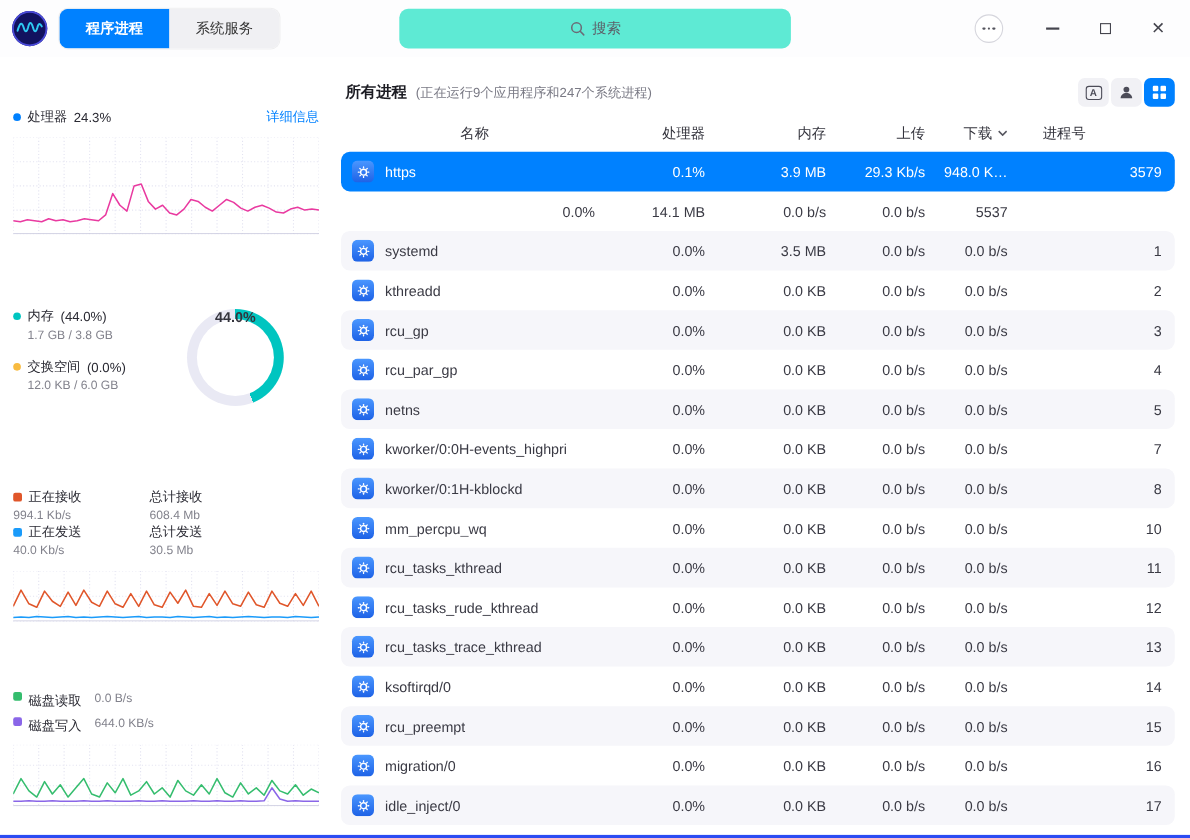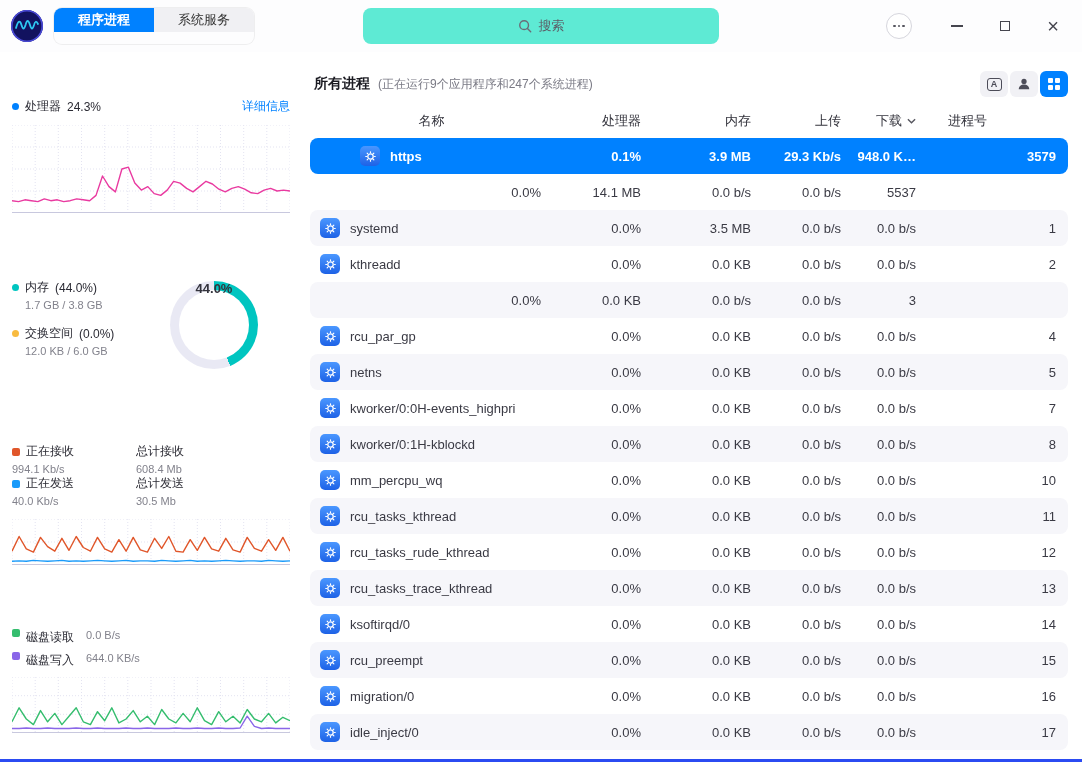--- a/index.html
+++ b/index.html
@@ -4,21 +4,21 @@
 <style>
   * { box-sizing: border-box; margin: 0; padding: 0; }
   html,body { width:1082px; height:762px; overflow:hidden; }
   body { font-family:"Liberation Sans","DejaVu Sans",sans-serif; background:#fff; color:#2a2a33; font-size:13px; }
   .window { width:1082px; height:762px; display:flex; flex-direction:column; background:#fff; border-bottom:3px solid var(--accent-deep,#2b4bf2); }
 
   
   .titlebar { height:52px; flex:0 0 52px; display:flex; align-items:center; padding:0 12px 0 10px; position:relative; background:#fdfdfe; }
   .logo { width:34px; height:34px; flex:0 0 34px; }
   .tabs { display:flex; margin-left:10px; height:36px; border-radius:8px; overflow:hidden; box-shadow:0 0 0 1px rgba(0,0,0,0.06); }
-  .tab { width:100px; height:24px; border:none; font-family:inherit; font-size:13px; background:#f0f0f3; color:#333; cursor:pointer; }
+  .tab { width:100px; height:36px; border:none; font-family:inherit; font-size:13px; background:#f0f0f3; color:#333; cursor:pointer; }
   .tab.active { background:var(--accent,#0081ff); color:#fff; font-weight:bold; }
   .search { position:absolute; left:50%; top:8px; transform:translateX(-50%); width:356px; height:36px; background:#5eead4; border-radius:8px; display:flex; align-items:center; justify-content:center; gap:7px; color:#5c5c66; }
   .win-controls { margin-left:auto; display:flex; align-items:center; gap:14px; }
   .menu-btn { width:26px; height:26px; border-radius:50%; border:1px solid #d6d6dd; background:#fff; display:flex; align-items:center; justify-content:center; gap:2px; cursor:pointer; margin-right:14px; }
   .menu-btn i { width:2.5px; height:2.5px; border-radius:50%; background:#55555e; }
   .winbtn { width:34px; height:30px; border:none; background:transparent; display:flex; align-items:center; justify-content:center; cursor:pointer; color:#45454e; }
   .min-bar { width:12px; height:2px; background:#45454e; display:block; }
   .max-box { width:10px; height:10px; border:1.5px solid #45454e; display:block; }
   .close-glyph { font-size:20px; line-height:1; }
 
@@ -73,21 +73,21 @@
   
   .tbl { --cols: 1fr 100px 110px 90px 75px 140px; }
   .table-header { display:grid; grid-template-columns:var(--cols); align-items:center; height:26px; margin-top:10px; font-size:13px; color:#33333c; }
   .th { padding-right:12px; text-align:right; white-space:nowrap; }
   .th.name { text-align:center; padding-left:12px;font-family:Liberation Serif, serif; }
   .th.pid { text-align:left; padding-left:20px; }
   .th.down { display:flex; align-items:center; justify-content:flex-end; gap:5px; cursor:pointer; }
   .rows { margin-top:4px; }
   .prow { display:grid; grid-template-columns:var(--cols); align-items:center; height:36px; border-radius:8px; font-size:13px; color:#3a3a44; cursor:default; }
   .prow.stripe { background:var(--stripe,#f6f6fa); }
-  .prow.selected { background:var(--accent,#0081ff); color:#fff; font-weight:bold;padding-left:40px; }
+  .prow.selected { background:var(--accent,#0081ff); color:#fff; font-weight:normal; }
   .cell { padding-right:12px; text-align:right; white-space:nowrap; overflow:hidden; }
   .cell.name { display:flex; align-items:center; gap:10px; text-align:left; padding:0 4px 0 10px; }
   .cell.pid { text-align:right; padding-left:20px; }
   .pname { overflow:hidden; text-overflow:ellipsis; }
   .picon { width:20px; height:20px; flex:0 0 20px; border-radius:5px; display:flex; align-items:center; justify-content:center; background:linear-gradient(180deg,#4a97ff,#1e62e6); }
   .picon.browser { background:none; }
   .prow .picon.browser { display:none; }
   .prow.icon-browser .picon.browser { display:flex; }
 </style>
 </head>
@@ -391,20 +391,37 @@
 
               <span class="pname">kthreadd</span>
             </div>
             <div class="cell">0.0%</div>
             <div class="cell">0.0 KB</div>
             <div class="cell">0.0 b/s</div>
             <div class="cell">0.0 b/s</div>
             <div class="cell pid">2</div>
           </div>
           <div class="prow stripe icon-gear">
+            <div class="cell name">
+              <span class="picon gear">
+                <svg width="13" height="13" viewBox="0 0 24 24" fill="#fff">
+                  <circle cx="12" cy="12" r="5" fill="none" stroke="#fff" stroke-width="2.4"></circle>
+                  <rect x="10.9" y="2.2" width="2.2" height="3.6" rx="1"></rect>
+                  <rect x="10.9" y="2.2" width="2.2" height="3.6" rx="1" transform="rotate(45 12 12)"></rect>
+                  <rect x="10.9" y="2.2" width="2.2" height="3.6" rx="1" transform="rotate(90 12 12)"></rect>
+                  <rect x="10.9" y="2.2" width="2.2" height="3.6" rx="1" transform="rotate(135 12 12)"></rect>
+                  <rect x="10.9" y="2.2" width="2.2" height="3.6" rx="1" transform="rotate(180 12 12)"></rect>
+                  <rect x="10.9" y="2.2" width="2.2" height="3.6" rx="1" transform="rotate(225 12 12)"></rect>
+                  <rect x="10.9" y="2.2" width="2.2" height="3.6" rx="1" transform="rotate(270 12 12)"></rect>
+                  <rect x="10.9" y="2.2" width="2.2" height="3.6" rx="1" transform="rotate(315 12 12)"></rect>
+                </svg>
+              </span>
+
+              <span class="pname">rcu_gp</span>
+            </div>
             <div class="cell">0.0%</div>
             <div class="cell">0.0 KB</div>
             <div class="cell">0.0 b/s</div>
             <div class="cell">0.0 b/s</div>
             <div class="cell pid">3</div>
           </div>
           <div class="prow icon-gear">
             <div class="cell name">
               <span class="picon gear">
                 <svg width="13" height="13" viewBox="0 0 24 24" fill="#fff">

